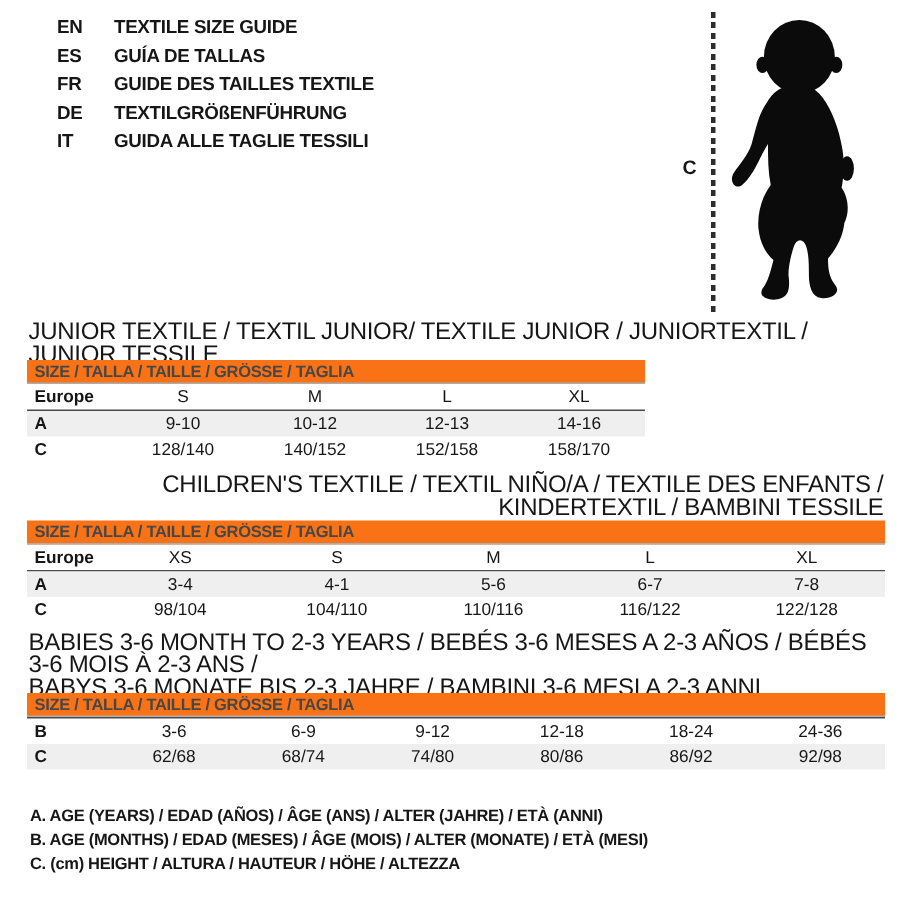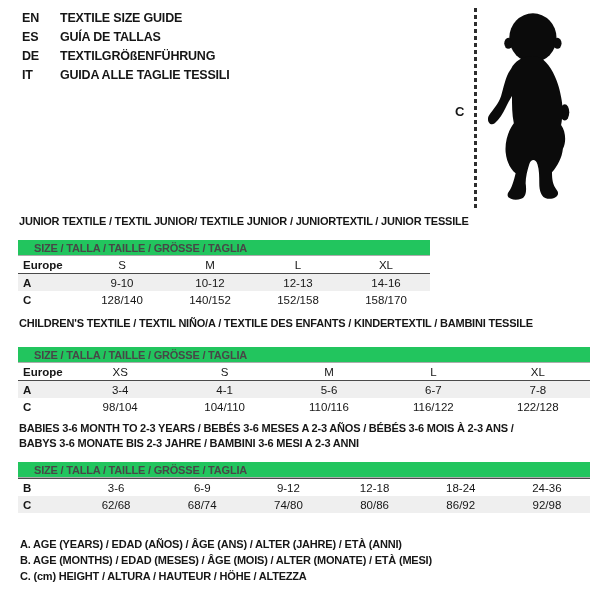--- a/index.html
+++ b/index.html
@@ -2,38 +2,38 @@
 <html><head>
 <meta charset="utf-8">
 <style>
   html,body { margin:0; padding:0; background:#ffffff; }
   .page {
     position:relative; width:600px; height:600px; background:#ffffff;
     font-family:"Liberation Sans", sans-serif; color:#161616; overflow:hidden;
   }
 
   
-  .lang-list { position:absolute; top:8px; left:22px; }
+  .lang-list { position:absolute; top:8px; left:38px; }
   .lang-row { display:flex; height:19px; align-items:center;
               font-weight:700; font-size:12.5px; letter-spacing:-0.2px; }
   .lang-code { width:38px; }
 
   
   .dash-line { position:absolute; left:474px; top:8px; width:3px; height:200px;
     background:repeating-linear-gradient(to bottom,#2d2d2d 0 4px,transparent 4px 7px); }
   .height-label { position:absolute; left:455px; top:104px;
     font-weight:700; font-size:13px; }
   .toddler-svg { position:absolute; left:482px; top:4px; }
 
   
-  .tbl-title { position:absolute; left:19px; font-weight:700; font-size:11px;
+  .tbl-title { position:absolute; left:19px; font-weight:400; font-size:16px;
     letter-spacing:-0.2px; line-height:15px; white-space:pre-line; }
   .tbl { position:absolute; left:18px; }
-  .bar { background:#22c55e; color:#474747; font-weight:700; font-size:11px;
-    height:16px; display:flex; align-items:center; padding-left:16px;
+  .bar { background:#f97316; color:#474747; font-weight:700; font-size:11px;
+    height:16px; display:flex; align-items:center; padding-left:5px;
     box-sizing:border-box; border-bottom:1px solid #adadad; letter-spacing:-0.2px; }
   .row { display:grid; height:17px; align-items:center; font-size:11.5px; }
   .row .cell { text-align:center; }
   .row .c0 { text-align:left; padding-left:5px;font-weight:bold; }
   .stripe { background:#efefef; }
   .divider { height:0; border-top:1px solid #4a4a4a; }
 
   .t1 { width:412px; }
   .t1 .row { grid-template-columns:60px repeat(4,1fr); }
   .t2 { width:572px; }
@@ -52,20 +52,24 @@
 <div class="page">
 
   <div class="lang-list">
     <div class="lang-row">
       <span class="lang-code">EN</span>
       <span class="lang-title">TEXTILE SIZE GUIDE</span>
     </div>
     <div class="lang-row">
       <span class="lang-code">ES</span>
       <span class="lang-title">GUÍA DE TALLAS</span>
+    </div>
+    <div class="lang-row">
+      <span class="lang-code">FR</span>
+      <span class="lang-title">GUIDE DES TAILLES TEXTILE</span>
     </div>
     <div class="lang-row">
       <span class="lang-code">DE</span>
       <span class="lang-title">TEXTILGRÖßENFÜHRUNG</span>
     </div>
     <div class="lang-row">
       <span class="lang-code">IT</span>
       <span class="lang-title">GUIDA ALLE TAGLIE TESSILI</span>
     </div>
   </div>

